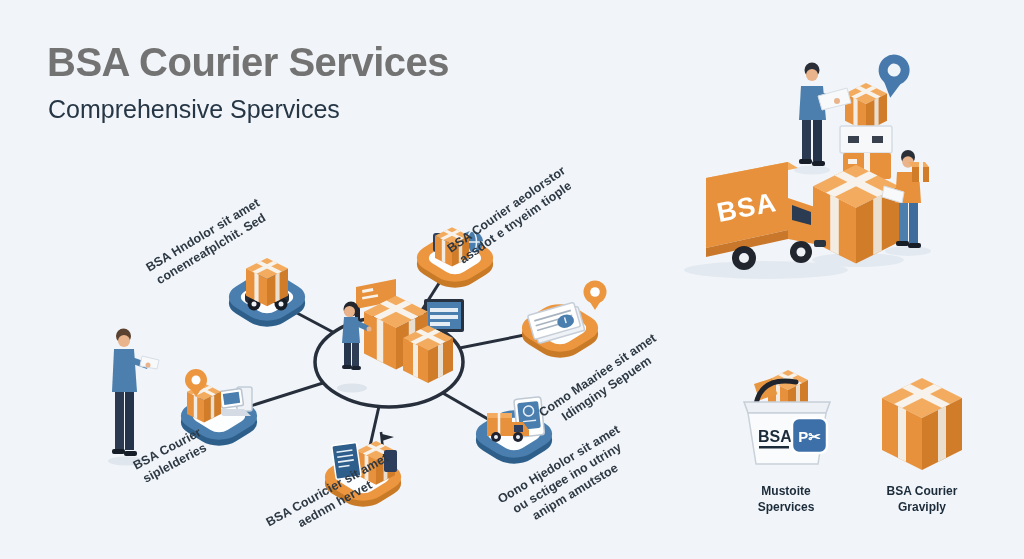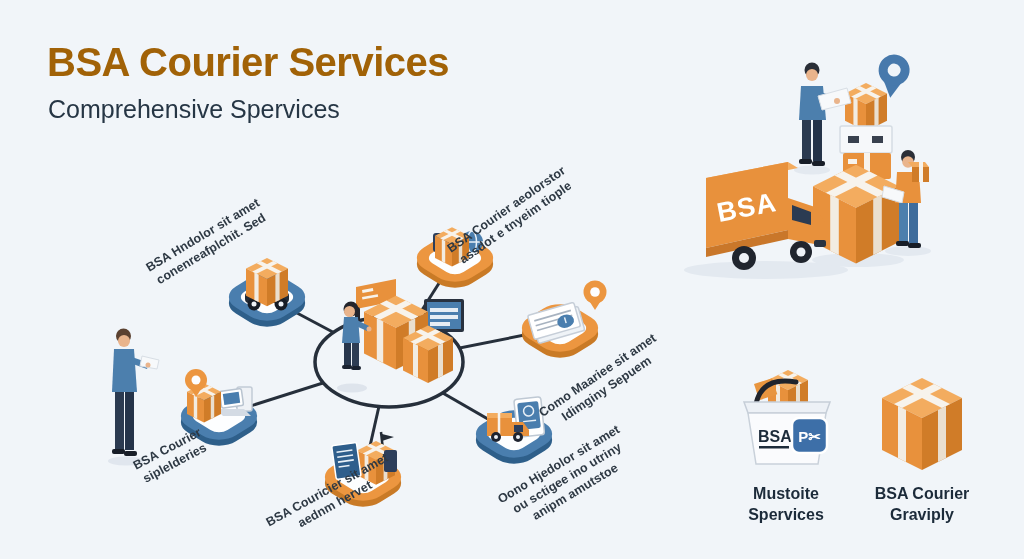--- a/index.html
+++ b/index.html
@@ -2,36 +2,36 @@
 <html><head>
 <meta charset="utf-8">
 <style>
   html,body{margin:0;padding:0;}
   body{
     width:1024px;height:559px;position:relative;overflow:hidden;
     background:#F1F5F9;
     font-family:"Liberation Sans",sans-serif;
   }
   .header{position:absolute;left:47px;top:40px;}
-  .title{font-size:40px;font-weight:800;color:#a16207;letter-spacing:-0.5px;margin:0;}
+  .title{font-size:40px;font-weight:800;color:#737373;letter-spacing:-0.5px;margin:0;}
   .subtitle{font-size:25px;font-weight:500;color:#263645;margin:10px 0 0 1px;}
   svg{position:absolute;left:0;top:0;}
   .hub-label{
     position:absolute;font-size:12.5px;font-weight:600;color:#2E3944;
     text-align:center;white-space:pre-line;line-height:1.28;letter-spacing:.1px;
     width:180px;pointer-events:none;
   }
   .r1{transform:translate(-50%,-50%) rotate(-31deg);}
   .r2{transform:translate(-50%,-50%) rotate(-35deg);}
   .r3{transform:translate(-50%,-50%) rotate(-34deg);}
   .r4{transform:translate(-50%,-50%) rotate(-31deg);}
   .r5{transform:translate(-50%,-50%) rotate(-29deg);}
   .r6{transform:translate(-50%,-50%) rotate(-28deg);}
   .footer-label{
-    position:absolute;width:130px;text-align:center;font-size:16px;font-weight:700;
+    position:absolute;width:130px;text-align:center;font-size:12px;font-weight:700;
     color:#1C2B3A;white-space:pre-line;line-height:1.3;
   }
 </style>
 </head>
 <body>
 
 <div class="header">
   <h1 class="title">BSA Courier Services</h1>
   <div class="subtitle">Comprehensive Spervices</div>
 </div>

